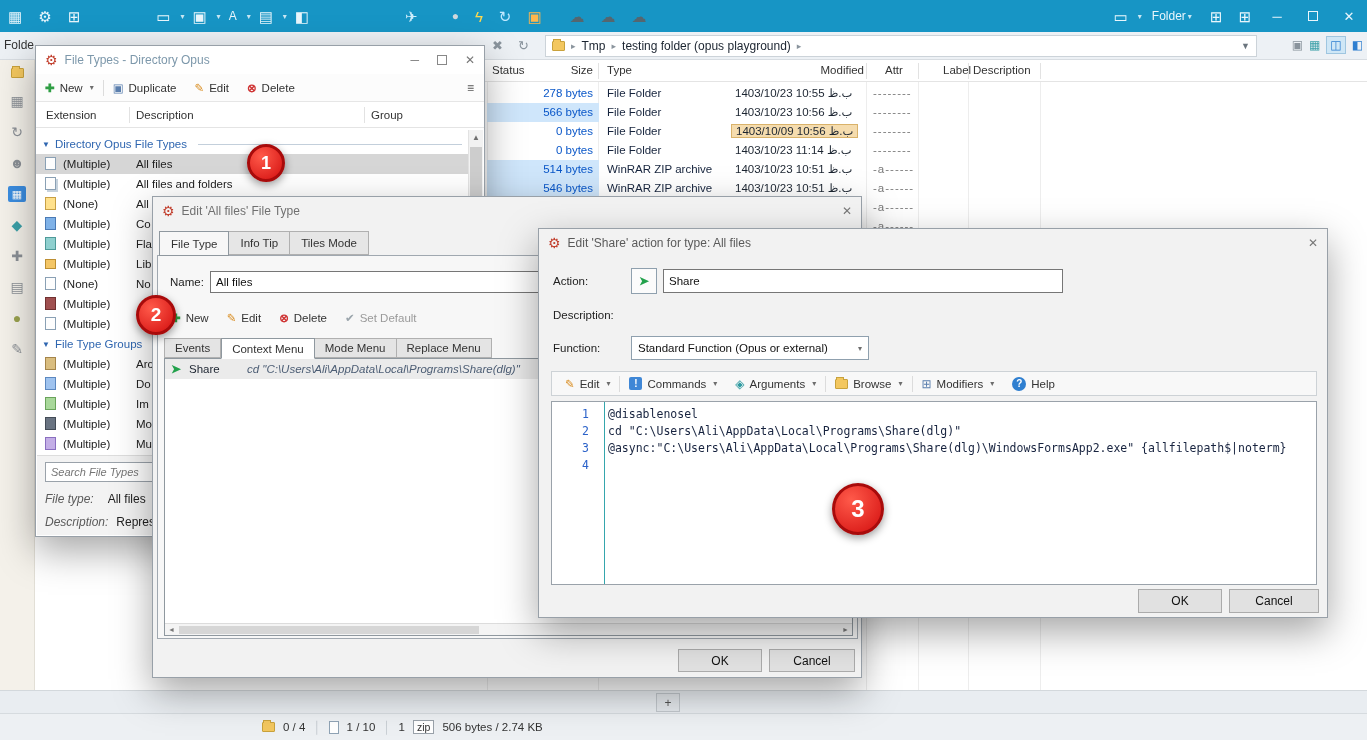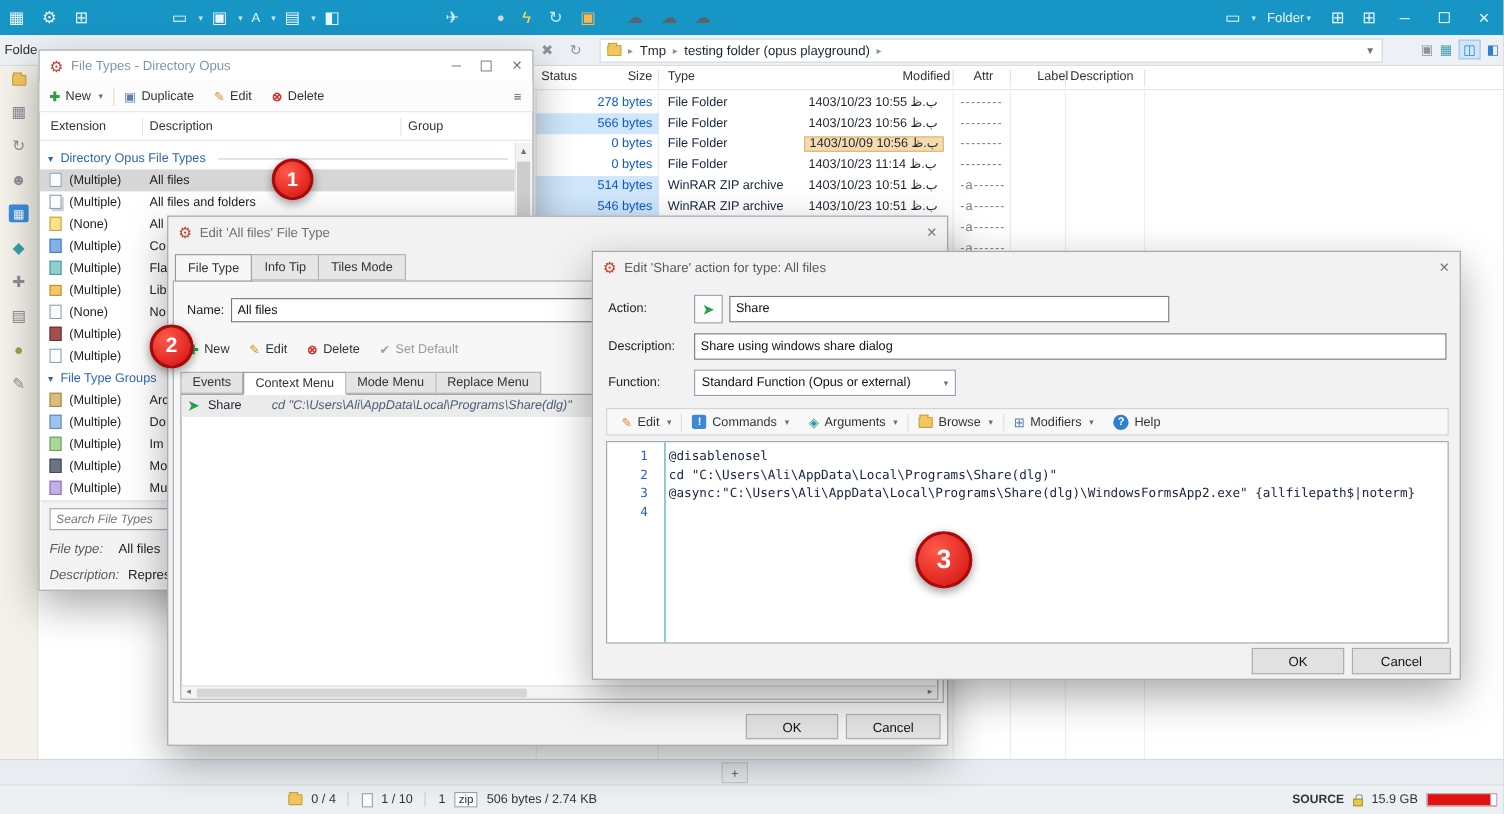--- a/index.html
+++ b/index.html
@@ -361,26 +361,20 @@
       <span class="folder12"></span>
       <span>0 / 4</span>
       <span class="sbsep">│</span>
       <span class="doc12"></span>
       <span>1 / 10</span>
       <span class="sbsep">│</span>
       <span>1</span>
       <span class="zipbadge">zip</span>
       <span>506 bytes / 2.74 KB</span>
     </div>
-    <div class="sb-right">
-      <span class="src">SOURCE</span>
-      <span class="lockic"></span>
-      <span>15.9 GB</span>
-      <span class="diskbar"></span>
-    </div>
   </div>
 
   <div class="dlg dlg1" style="z-index:10">
     <div class="dtitle" style="color:#7d98ab">
       <span class="opuslogo">⚙</span>
       <span>File Types - Directory Opus</span>
       <span class="dbtns">
         <span>─</span>
         <span class="maxbox" style="border-color:#888"></span>
         <span>✕</span>
@@ -580,21 +574,20 @@
       <span class="dbtns">
           <span>✕</span>
         </span>
     </div>
     <span class="fldlbl" style="left:14px;top:46px">Action:</span>
     <div class="actbtn">
       <span class="share-ic">➤</span>
     </div>
     <input class="txt" style="left: 124px; top: 40px; width: 400px; height: 24px;" value="Share">
     <span class="fldlbl" style="left:14px;top:80px">Description:</span>
-    <input class="txt" style="left: 92px; top: 74px; width: 684px; height: 24px;" value="Share using windows share dialog">
     <span class="fldlbl" style="left:14px;top:113px">Function:</span>
     <div class="dd" style="left:92px;top:107px;width:238px">
       <span>Standard Function (Opus or external)</span>
       <span class="caret">▾</span>
     </div>
 
     <div class="d3toolbar">
       <span class="titem">
         <span class="ic-pencil">✎</span>
         <span>Edit</span>

